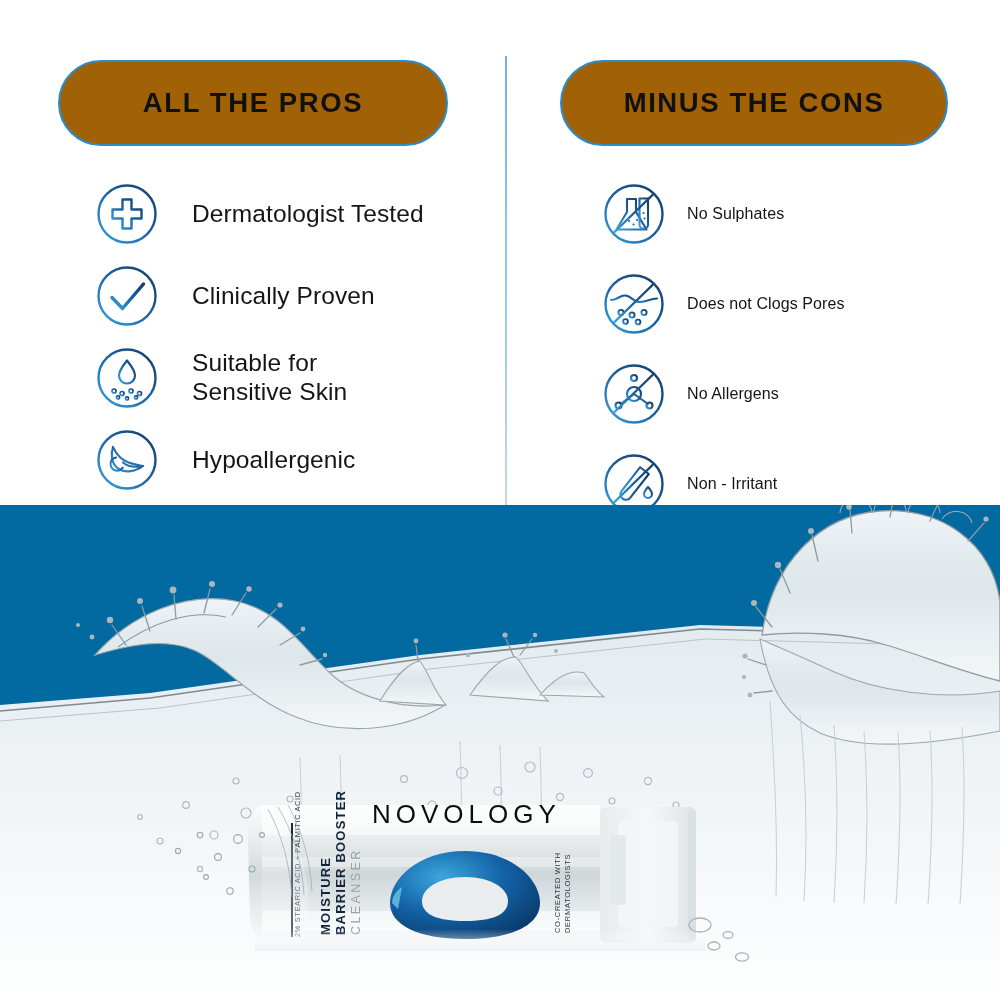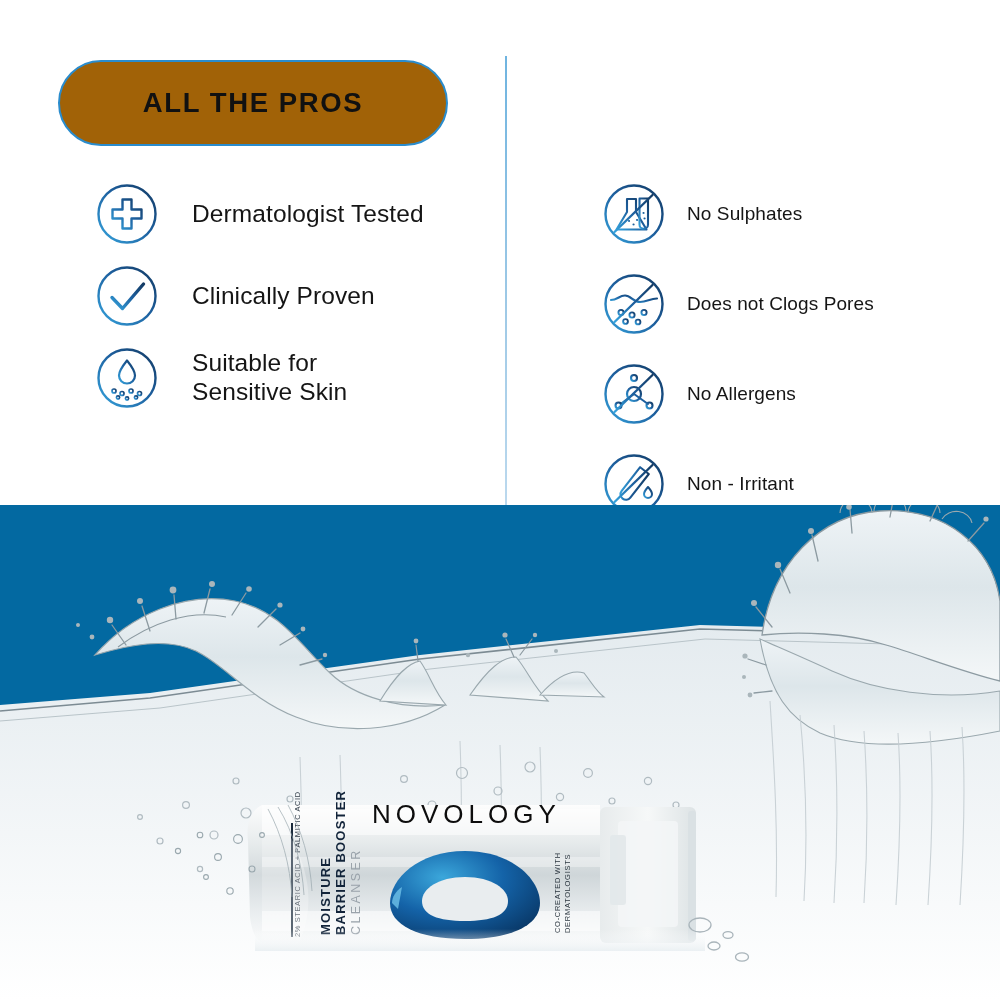--- a/index.html
+++ b/index.html
@@ -55,40 +55,43 @@
     flex:0 0 62px;width:62px;height:62px;margin-right:22px;
   }
   .feat .ico svg{display:block;width:62px;height:62px;}
   .feat .lbl{
     font-size:24.5px;
     line-height:1.18;
     color:#151515;
     letter-spacing:0.1px;
     white-space:pre-line;
   }
-  #col-right .feat .lbl{font-size:19px;}
+  #col-right .feat .lbl{font-size:16px;}
   #col-right .feat{margin-bottom:28px;}
   #col-left .feat{margin-bottom:20px;gap:12px;}
 
   
   #photo{
     position:absolute;left:0;top:505px;width:1000px;height:495px;
     overflow:hidden;background:#0369a1;padding-left:27px;
   }
   #photo svg{position:absolute;left:0;top:0;}
 </style>
 </head>
 <body>
 
 <div id="stage">
 
   <div class="pill" id="pill-left">
     <span class="pill-text">ALL THE PROS</span>
   </div>
 
+  <div class="pill" id="pill-right">
+    <span class="pill-text">MINUS THE CONS</span>
+  </div>
 
   <div id="divider"></div>
 
   <div class="col" id="col-left">
 
     <div class="feat">
       <span class="ico">
         <svg viewBox="0 0 62 62">
           <defs>
             <linearGradient id="gA" x1="0" y1="1" x2="1" y2="0">
@@ -144,20 +147,38 @@
             <circle cx="22" cy="50.5" r="1.6"></circle>
               <circle cx="31" cy="51.5" r="1.6"></circle>
             <circle cx="40" cy="50.5" r="1.6"></circle>
           </g>
         </svg>
       </span>
       <span class="lbl">Suitable for
 Sensitive Skin</span>
     </div>
 
+    <div class="feat">
+      <span class="ico">
+        <svg viewBox="0 0 62 62">
+          <defs>
+            <linearGradient id="gD" x1="0" y1="1" x2="1" y2="0">
+              <stop offset="0" stop-color="#35a3dd"></stop>
+                <stop offset=".55" stop-color="#1d5f9e"></stop>
+                <stop offset="1" stop-color="#133a63"></stop>
+            </linearGradient>
+          </defs>
+          <circle cx="31" cy="31" r="28.5" fill="none" stroke="url(#gD)" stroke-width="2.4"></circle>
+          <path d="M17 18c-2.5 8-1.5 17 5 21.5 7 4.8 18 3 25-2.5-8 1.5-15.5.5-20-3.5" fill="none" stroke="url(#gD)" stroke-width="2.2" stroke-linecap="round" stroke-linejoin="round"></path>
+          <path d="M17.5 19c3 6.5 8.5 12 15 14.5 5 1.9 9.5 2.4 14.5 3.5" fill="none" stroke="url(#gD)" stroke-width="2" stroke-linecap="round"></path>
+          <path d="M20 28.5c-3.2.6-5.5 3.3-5.5 6.6 0 3.6 3 6.6 6.6 6.6 2.4 0 4.5-1.3 5.7-3.2" fill="none" stroke="url(#gD)" stroke-width="2" stroke-linecap="round"></path>
+        </svg>
+      </span>
+      <span class="lbl">Hypoallergenic</span>
+    </div>
   </div>
 
   <div class="col" id="col-right">
 
     <div class="feat">
       <span class="ico">
         <svg viewBox="0 0 62 62">
           <defs>
             <linearGradient id="gE" x1="0" y1="1" x2="1" y2="0">
               <stop offset="0" stop-color="#35a3dd"></stop>

